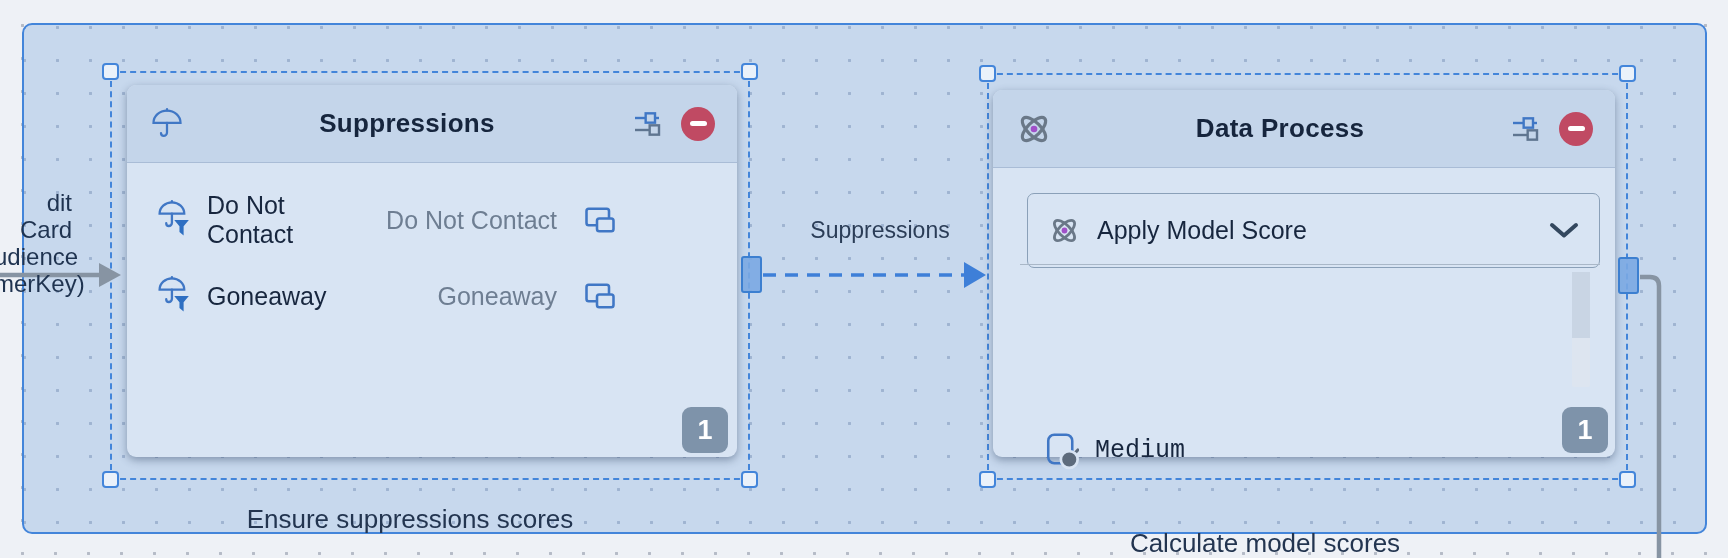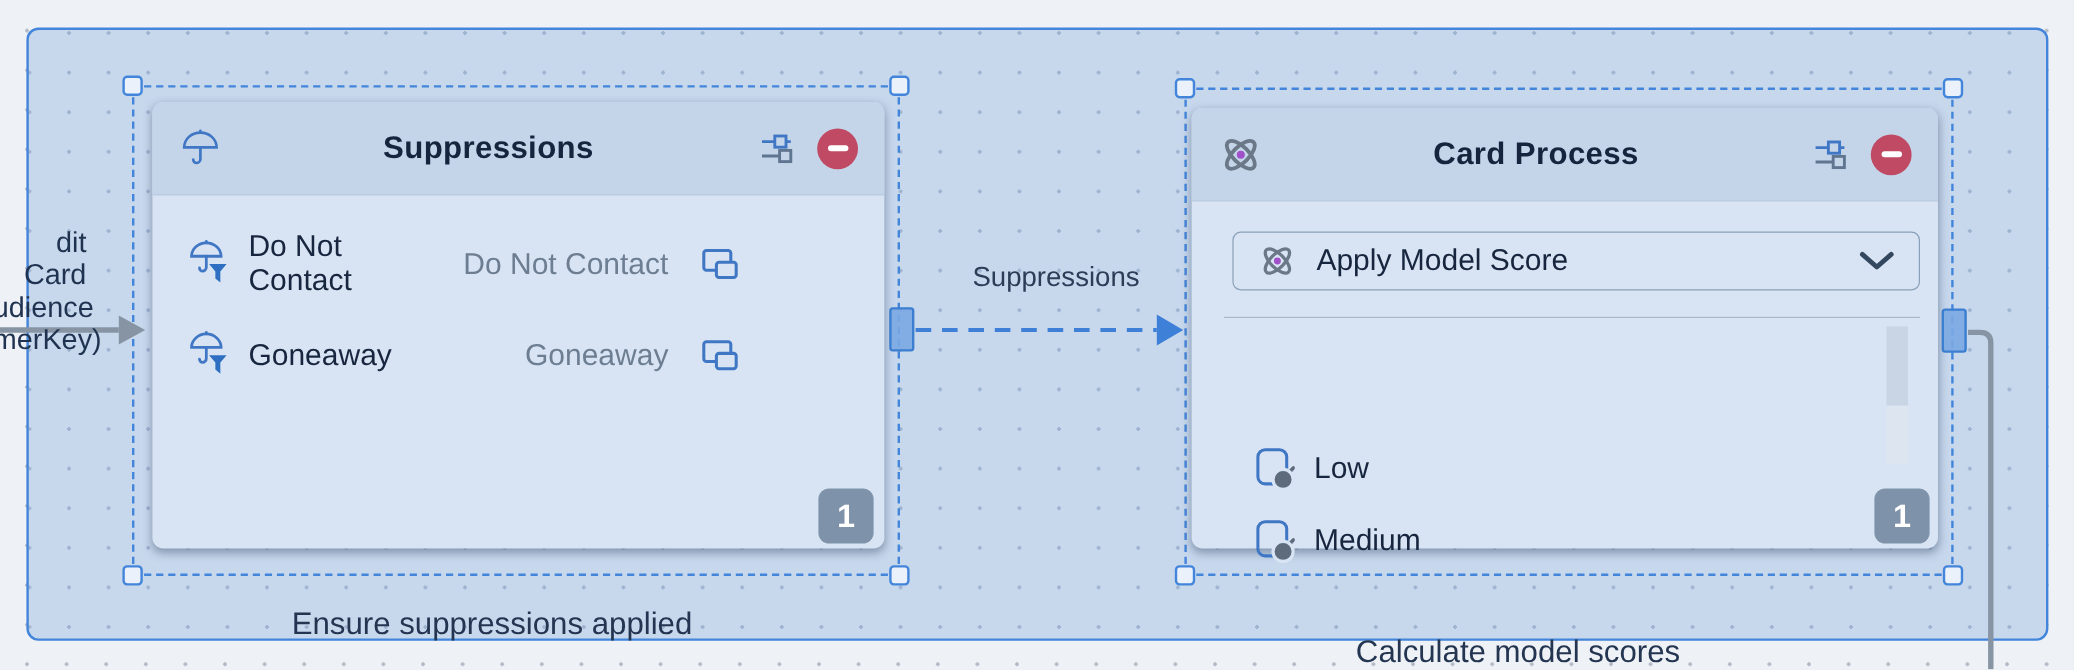--- a/index.html
+++ b/index.html
@@ -46,28 +46,28 @@
   .card-title { flex: 1; text-align: center; font-size: 26px; font-weight: bold; color: #16253d; letter-spacing: .3px; }
   .minus-btn { width: 34px; height: 34px; border-radius: 50%; background: #c04a63; display: flex; align-items: center; justify-content: center; flex: none; }
   .minus-bar { width: 17px; height: 5px; background: #ffffff; border-radius: 2.5px; }
 
   .rows1 { padding-top: 31px; }
   .srow { display: flex; align-items: center; height: 52px; margin: 0 118px 24px 28px; gap: 12px; }
   .srow-label { font-size: 25px; color: #17263e; flex: 1; }
   .srow-value { font-size: 25px; color: #6e7e92; margin-right: 12px; }
 
   .dropdown {
-    position: absolute; left: 34px; top: 103px; width: 573px; height: 49px;
+    position: absolute; left: 34px; top: 103px; width: 573px; height: 75px;
     border: 1.8px solid #8aa0b8; border-radius: 7px;
     display: flex; align-items: center; padding: 0 20px; gap: 16px;
   }
   .dd-label { font-size: 25px; color: #17263e; flex: 1; }
   .divider2 { position: absolute; left: 27px; top: 174px; width: 580px; border-top: 1.6px solid #a9b7c7; }
   .prow { position: absolute; left: 50px; display: flex; align-items: center; gap: 16px; height: 40px; }
-  #prow-low { top: 280px; } #prow-medium { top: 340px; }
+  #prow-low { top: 280px; } #prow-medium { top: 340px; font-family: Liberation Mono, monospace; }
   .prow-label { font-size: 25px; color: #17263e; }
 
   .scrollbar { position: absolute; left: 579px; top: 182px; width: 18px; height: 115px; background: #dde5f0; border-radius: 2px; }
   .scroll-thumb { position: absolute; left: 0; top: 0; width: 100%; height: 66px; background: #c9d5e4; }
 
   .count-badge {
     position: absolute; width: 46px; height: 46px; border-radius: 9px; background: #7e93aa;
     color: #fff; font-size: 27px; font-weight: bold; display: flex; align-items: center; justify-content: center;
   }
   #badge1 { left: 555px; top: 322px; }
@@ -172,21 +172,21 @@
     <div class="count-badge" id="badge1">1</div>
   </div>
 
   <div class="card" id="card2">
     <div class="card-header">
       <svg class="ic" width="38" height="38" viewBox="0 0 24 24" fill="none">
         <ellipse cx="12" cy="12" rx="9.5" ry="4.2" stroke="#6a7888" stroke-width="2" transform="rotate(45 12 12)"></ellipse>
         <ellipse cx="12" cy="12" rx="9.5" ry="4.2" stroke="#6a7888" stroke-width="2" transform="rotate(-45 12 12)"></ellipse>
         <circle cx="12" cy="12" r="2.1" fill="#a050c8"></circle>
       </svg>
-      <div class="card-title">Card Process</div>
+      <div class="card-title">Data Process</div>
       <svg class="ic" width="36" height="32" viewBox="0 0 24 24" fill="none">
         <g stroke="#4077c5" stroke-width="1.8">
             <line x1="3" y1="7.5" x2="21" y2="7.5"></line>
             <rect x="11" y="4" width="7" height="7" fill="#c4d5ea"></rect>
           </g>
         <g stroke="#5f7590" stroke-width="1.8">
             <line x1="3" y1="16.5" x2="21" y2="16.5"></line>
             <rect x="14" y="13" width="7" height="7" fill="#c4d5ea"></rect>
           </g>
       </svg>
@@ -201,45 +201,37 @@
         <ellipse cx="12" cy="12" rx="9.5" ry="4.2" stroke="#6a7888" stroke-width="2" transform="rotate(-45 12 12)"></ellipse>
         <circle cx="12" cy="12" r="2.1" fill="#a050c8"></circle>
       </svg>
       <div class="dd-label">Apply Model Score</div>
       <svg class="ic" width="30" height="17" viewBox="0 0 30 17" fill="none">
         <path d="M3 3 L15 13.5 L27 3" stroke="#33475e" stroke-width="4" stroke-linecap="round" stroke-linejoin="round"></path>
       </svg>
     </div>
     <div class="divider2"></div>
 
-    <div class="prow" id="prow-low">
-      <svg class="ic" width="36" height="39" viewBox="0 0 24 26">
-        <rect x="3.5" y="2.5" width="16" height="19" rx="4" stroke="#4077c5" stroke-width="1.7" fill="none"></rect>
-        <path d="M21.5 14.5 L23.2 12.6" stroke="#5d6b7c" stroke-width="2" stroke-linecap="round"></path>
-        <circle cx="17.5" cy="19" r="5.6" fill="#5d6b7c" stroke="#d8e4f3" stroke-width="1.8"></circle>
-      </svg>
-      <div class="prow-label">Low</div>
-    </div>
     <div class="prow" id="prow-medium">
       <svg class="ic" width="36" height="39" viewBox="0 0 24 26">
         <rect x="3.5" y="2.5" width="16" height="19" rx="4" stroke="#4077c5" stroke-width="1.7" fill="none"></rect>
         <path d="M21.5 14.5 L23.2 12.6" stroke="#5d6b7c" stroke-width="2" stroke-linecap="round"></path>
         <circle cx="17.5" cy="19" r="5.6" fill="#5d6b7c" stroke="#d8e4f3" stroke-width="1.8"></circle>
       </svg>
       <div class="prow-label">Medium</div>
     </div>
 
     <div class="scrollbar">
       <div class="scroll-thumb"></div>
     </div>
 
     <div class="count-badge" id="badge2">1</div>
   </div>
 
-  <div class="caption" id="cap1">Ensure suppressions applied</div>
+  <div class="caption" id="cap1">Ensure suppressions scores</div>
   <div class="caption" id="cap2">Calculate model scores</div>
 
   <div class="conn-label">
     <div>Suppressions</div>
   </div>
 
   <svg class="overlay" width="1728" height="558" viewBox="0 0 1728 558">
     <g>
       <path d="M0 275 H99" stroke="#8794a3" stroke-width="4.5" fill="none"></path>
       <polygon points="99,263 121,275 99,287" fill="#8794a3"></polygon>

